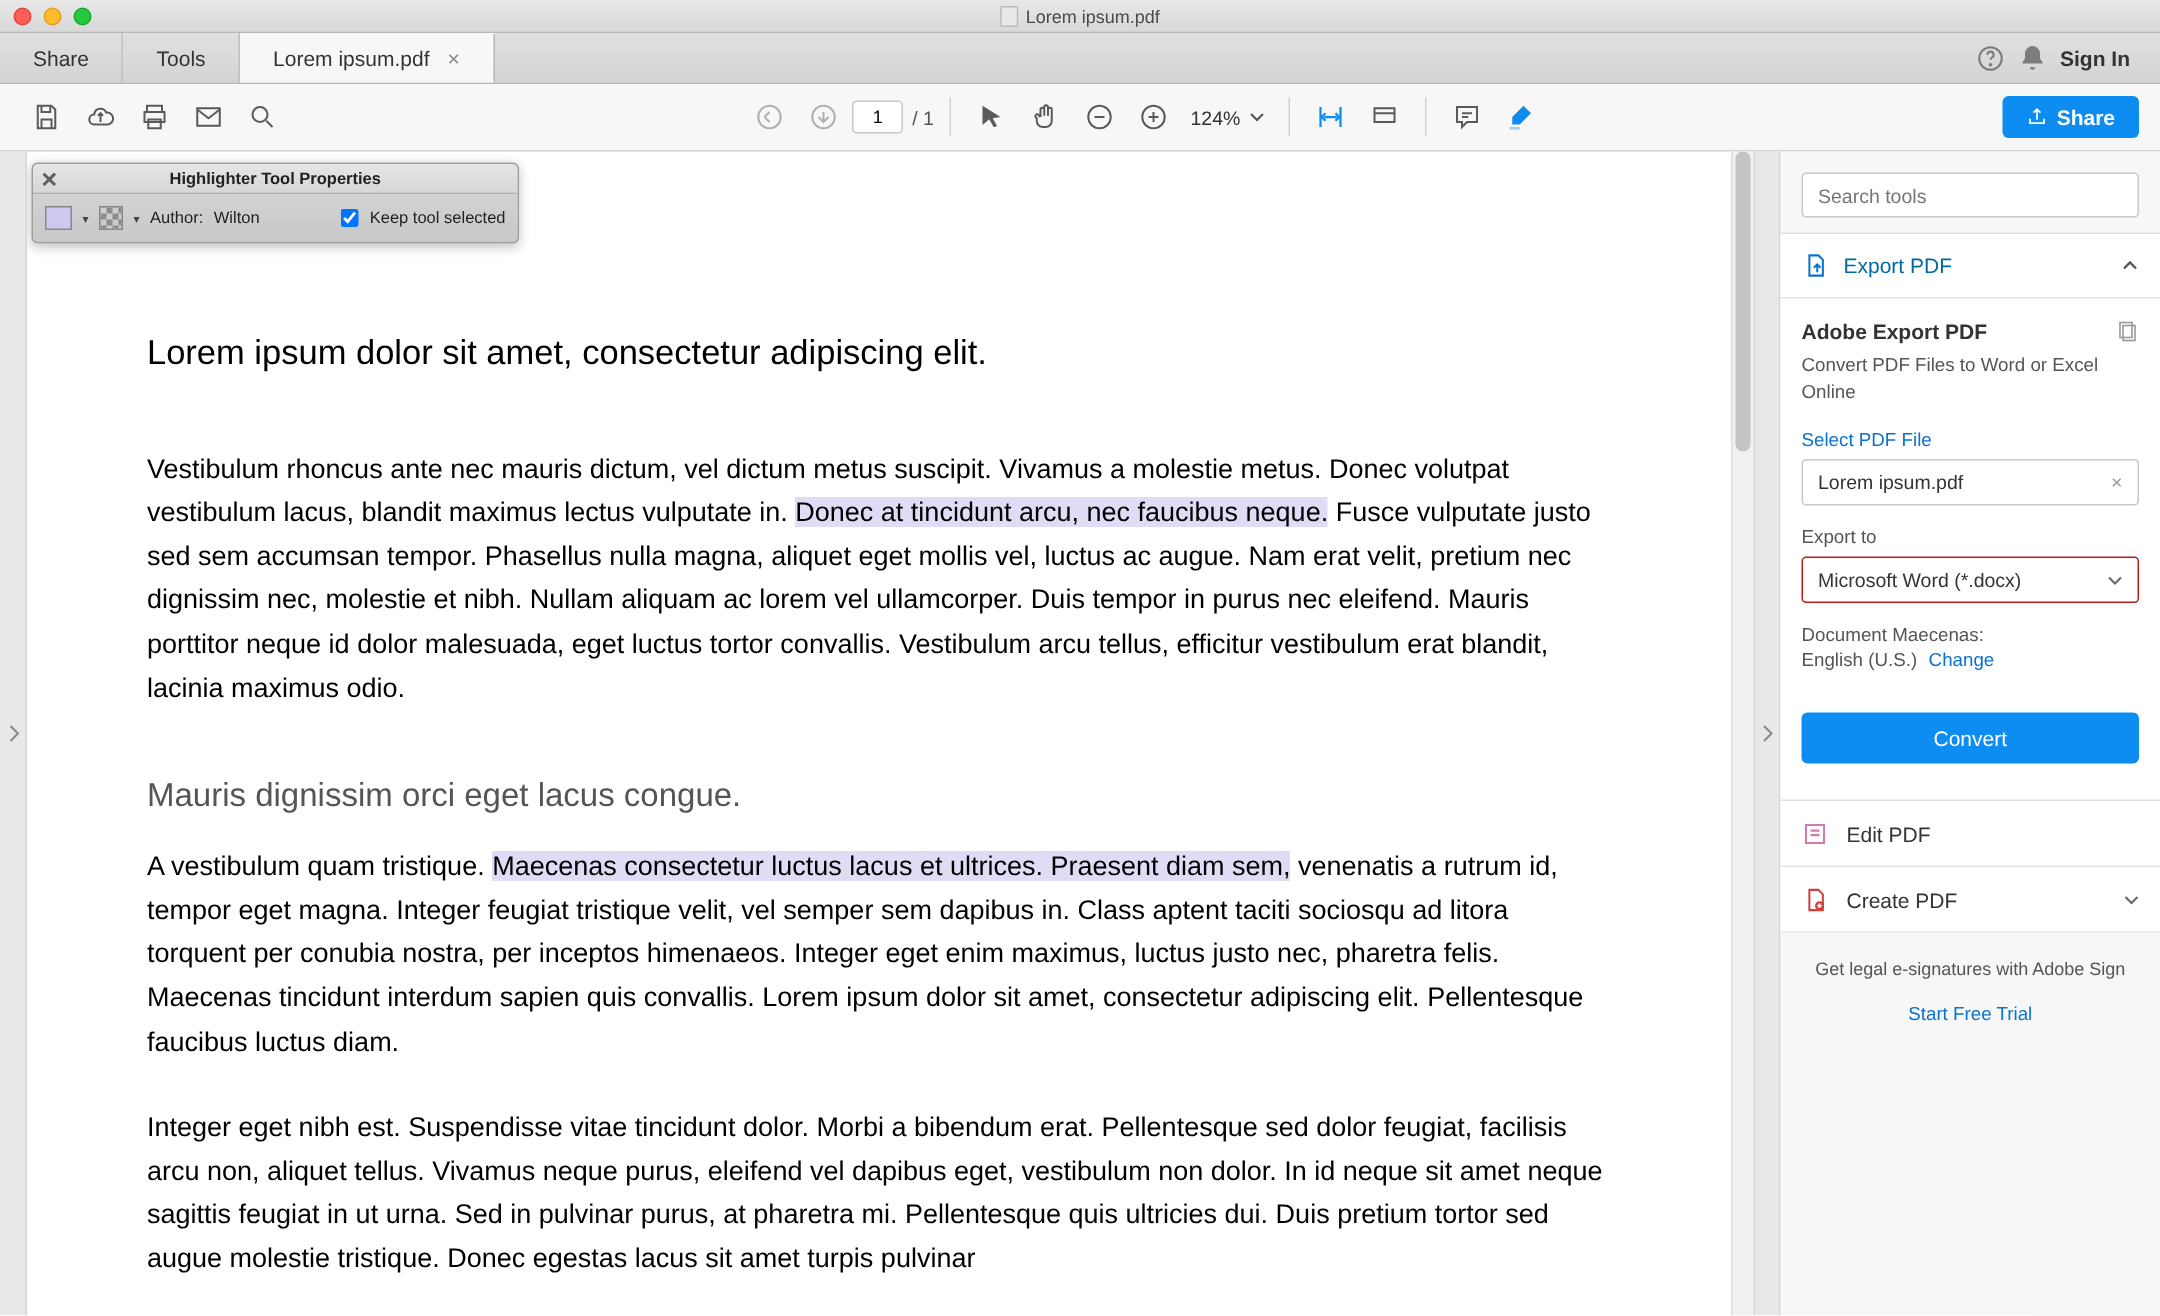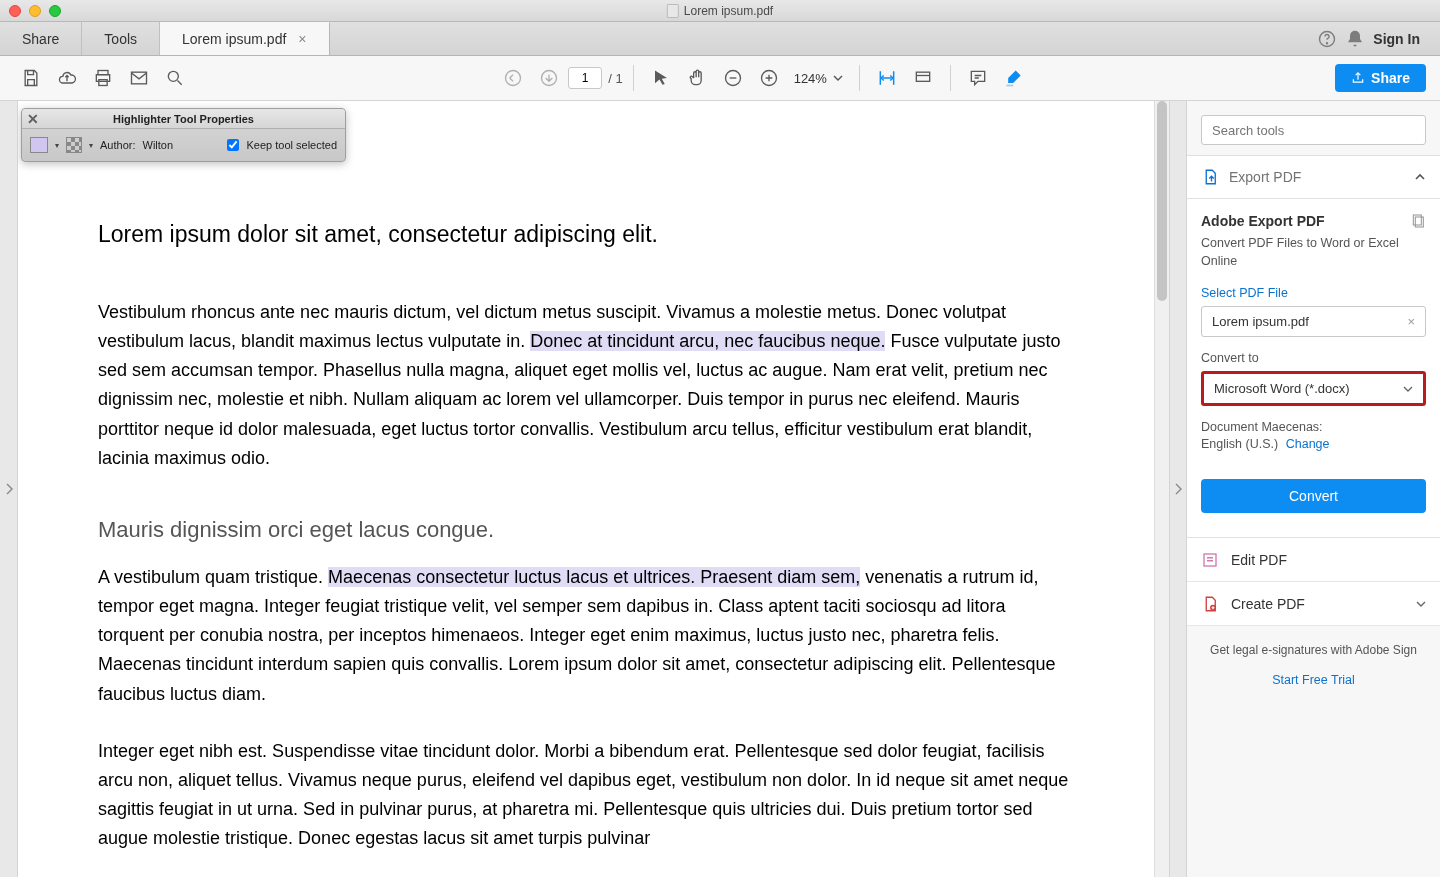--- a/index.html
+++ b/index.html
@@ -47,29 +47,29 @@
 .highlight { background: #e0dcf5; }
 
 .scrollbar { width: 15px; background: #f0f0f0; border-left: 1px solid #ddd; position: relative; }
 .scrollthumb { position: absolute; top: 0; left: 2px; right: 2px; height: 200px; background: #c4c4c4; border-radius: 6px; }
 
 .rightgutter { width: 18px; background: #e8e8e8; border-left: 1px solid #d4d4d4; border-right: 1px solid #d4d4d4; display:flex; align-items:center; justify-content:center; color:#888; cursor:pointer;}
 .rightpanel { width: 253px; background: #f7f7f7; border-left: 0px; display: flex; flex-direction: column; font-size: 13px; }
 .searchtools { margin: 14px 14px 10px 14px; }
 .searchtools input { width: 100%; height: 30px; border: 1px solid #c8c8c8; border-radius: 3px; padding: 0 10px; font-size: 13px; }
 .panel-head { height: 44px; border-top: 1px solid #e0e0e0; border-bottom: 1px solid #e0e0e0; display: flex; align-items: center; padding: 0 14px; gap: 10px; cursor: pointer; background:#fff; }
-.panel-head .label { font-size: 14px; color: #737373; font-weight: 400; flex:1; }
+.panel-head .label { font-size: 14px; color: #0369a1; font-weight: 400; flex:1; }
 .panel-head .chev { color: #666; }
 .export-body { padding: 14px; background: #fff; border-bottom: 1px solid #e0e0e0; }
 .export-body .title { font-size: 14px; font-weight: 600; color: #333; margin-bottom: 6px; display:flex; justify-content:space-between; align-items:center;}
 .export-body .sub { font-size: 12.5px; color: #555; line-height: 1.4; margin-bottom: 16px; }
 .export-body .lab { font-size: 12.5px; color: #0b72d0; margin-bottom: 6px; }
 .export-body .filebox { border: 1px solid #c8c8c8; border-radius: 3px; padding: 7px 10px; font-size: 13px; color: #333; display: flex; justify-content: space-between; align-items: center; margin-bottom: 14px; background:#fff; }
 .export-body .lab2 { font-size: 12.5px; color: #555; margin-bottom: 6px; }
-.export-body .selectbox { border: 3px solid #b91c1c; border-radius: 3px; padding: 7px 10px; font-size: 13px; color: #333; display: flex; justify-content: space-between; align-items: center; margin-bottom: 14px; background:#fff; cursor:pointer;}
+.export-body .selectbox { border: 1px solid #b91c1c; border-radius: 3px; padding: 7px 10px; font-size: 13px; color: #333; display: flex; justify-content: space-between; align-items: center; margin-bottom: 14px; background:#fff; cursor:pointer;}
 .export-body .lang { font-size: 12.5px; color: #555; margin-bottom: 2px; }
 .export-body .langval { font-size: 12.5px; color: #555; display:inline; }
 .export-body .change { font-size: 12.5px; color: #0b72d0; cursor: pointer; margin-left:4px; }
 .convertbtn { background: #0d8cf2; color: #fff; text-align: center; padding: 9px; border-radius: 4px; font-size: 14px; font-weight: 500; margin: 28px 0 10px 0; cursor: pointer; }
 .tool-row { height: 44px; border-bottom: 1px solid #e7e7e7; display: flex; align-items: center; padding: 0 14px; gap: 12px; cursor: pointer; background:#fff; }
 .tool-row .label { flex: 1; font-size: 14px; color: #333; }
 .promo { text-align: center; font-size: 12px; color: #555; padding: 16px 10px 6px 10px; line-height:1.4;}
 .trial { text-align: center; font-size: 12.5px; color: #0b72d0; padding: 8px; cursor: pointer; font-weight:500;}
 
 
@@ -317,21 +317,21 @@
             <rect x="5" y="3" width="12" height="15"></rect>
             <rect x="8" y="6" width="12" height="15"></rect>
           </svg>
       </div>
       <div class="sub">Convert PDF Files to Word or Excel Online</div>
       <div class="lab">Select PDF File</div>
       <div class="filebox">
         <span>Lorem ipsum.pdf</span>
         <span style="color:#999;cursor:pointer">×</span>
       </div>
-      <div class="lab2">Convert to</div>
+      <div class="lab2">Export to</div>
       <div class="selectbox">
         <span>Microsoft Word (*.docx)</span>
         <svg width="10" height="10" viewBox="0 0 10 10">
             <path d="M1 3l4 4 4-4" fill="none" stroke="#666" stroke-width="1.4"></path>
           </svg>
       </div>
       <div class="lang">Document Maecenas:</div>
       <div>
         <span class="langval">English (U.S.)</span>
         <span class="change">Change</span>

